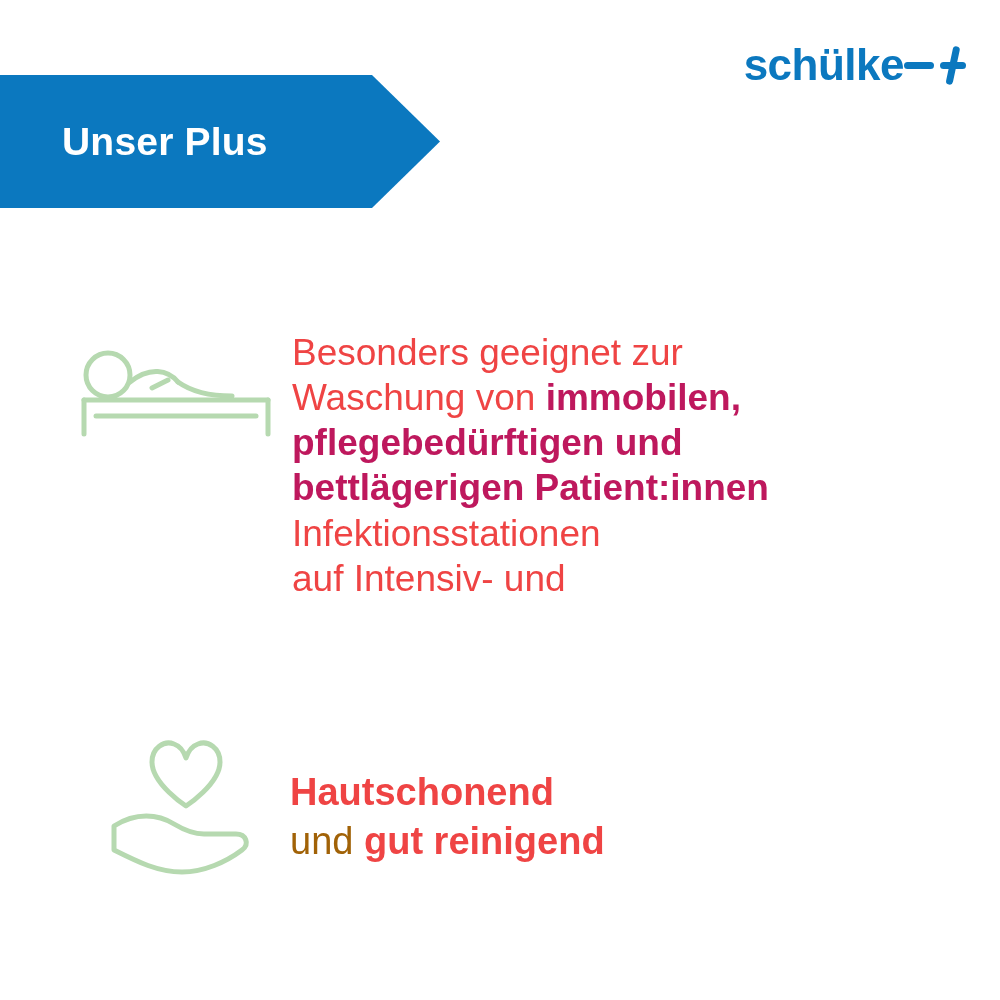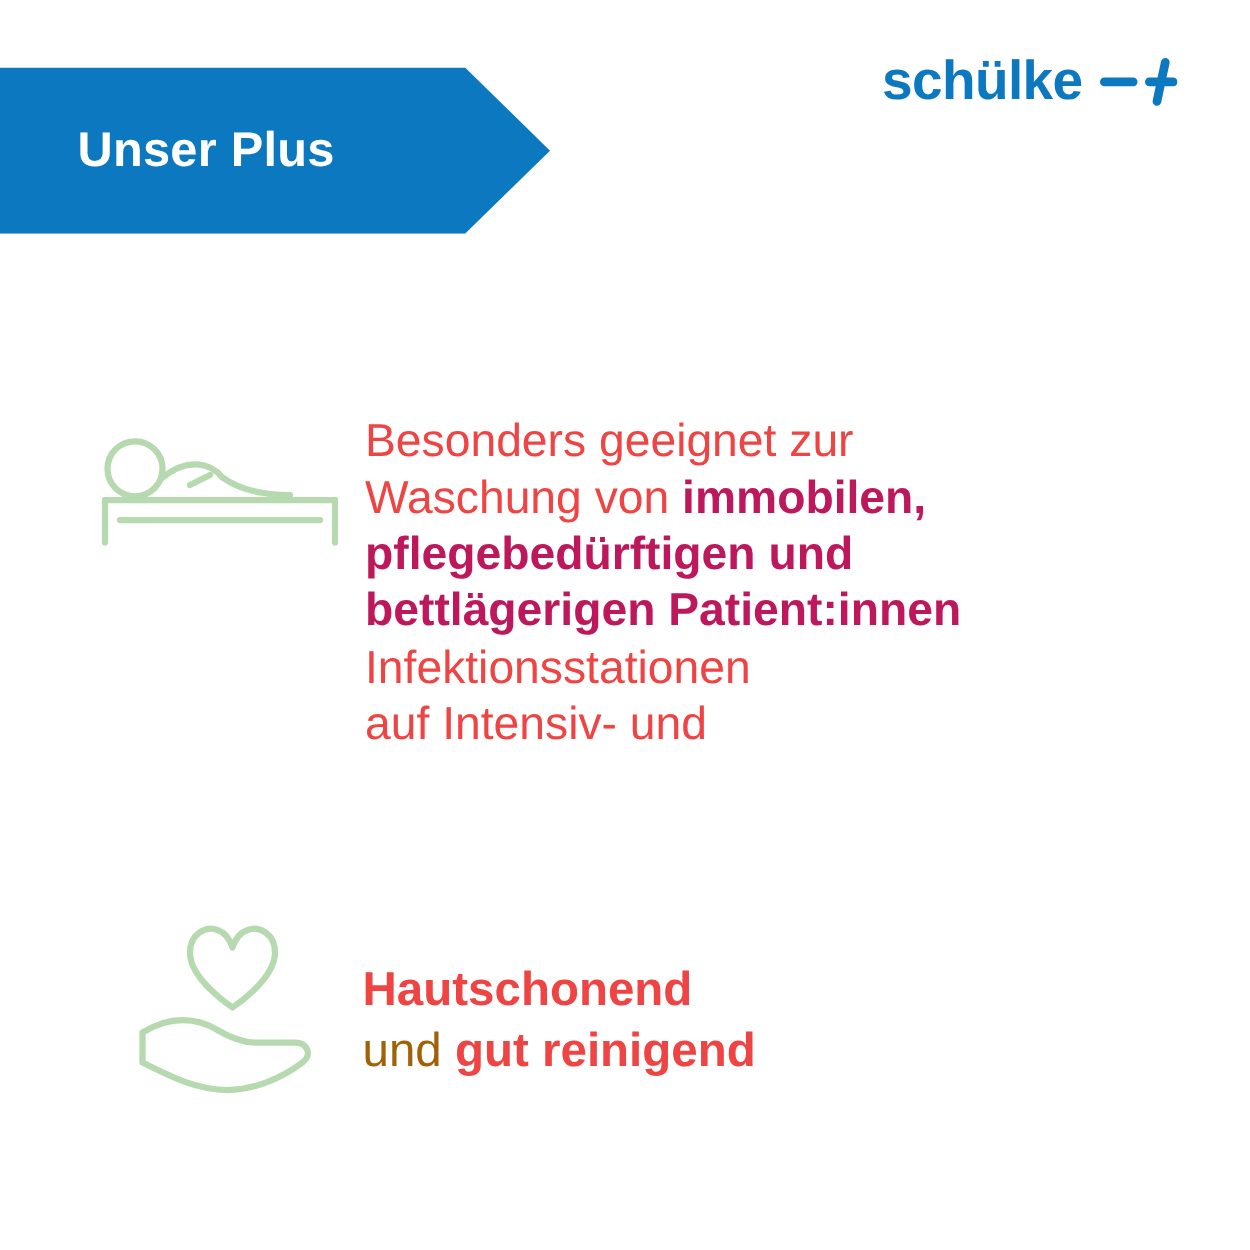--- a/index.html
+++ b/index.html
@@ -12,21 +12,21 @@
     background: #ffffff;
     font-family: "Liberation Sans", sans-serif;
     overflow: hidden;
     position: relative;
   }
 
   
   .banner {
     position: absolute;
     left: 0;
-    top: 54px;
+    top: 75px;
     width: 440px;
     height: 133px;
     display: flex;
     align-items: center;
   }
   .banner-shape {
     position: absolute;
     left: 0;
     top: 0;
     width: 440px;
@@ -38,25 +38,24 @@
     color: #ffffff;
     font-size: 39px;
     font-weight: bold;
     letter-spacing: 0.2px;
     margin-left: 62px;
   }
 
   
   .logo {
     position: absolute;
-    right: 58px;
+    right: 34px;
     top: 42px;
     display: flex;
     align-items: center;
-    gap: 14px;
   }
   .logo-word {
     color: #0b78bf;
     font-size: 44px;
     font-weight: bold;
     letter-spacing: -0.5px;
     line-height: 1;
   }
   .logo-mark {
     display: block;

